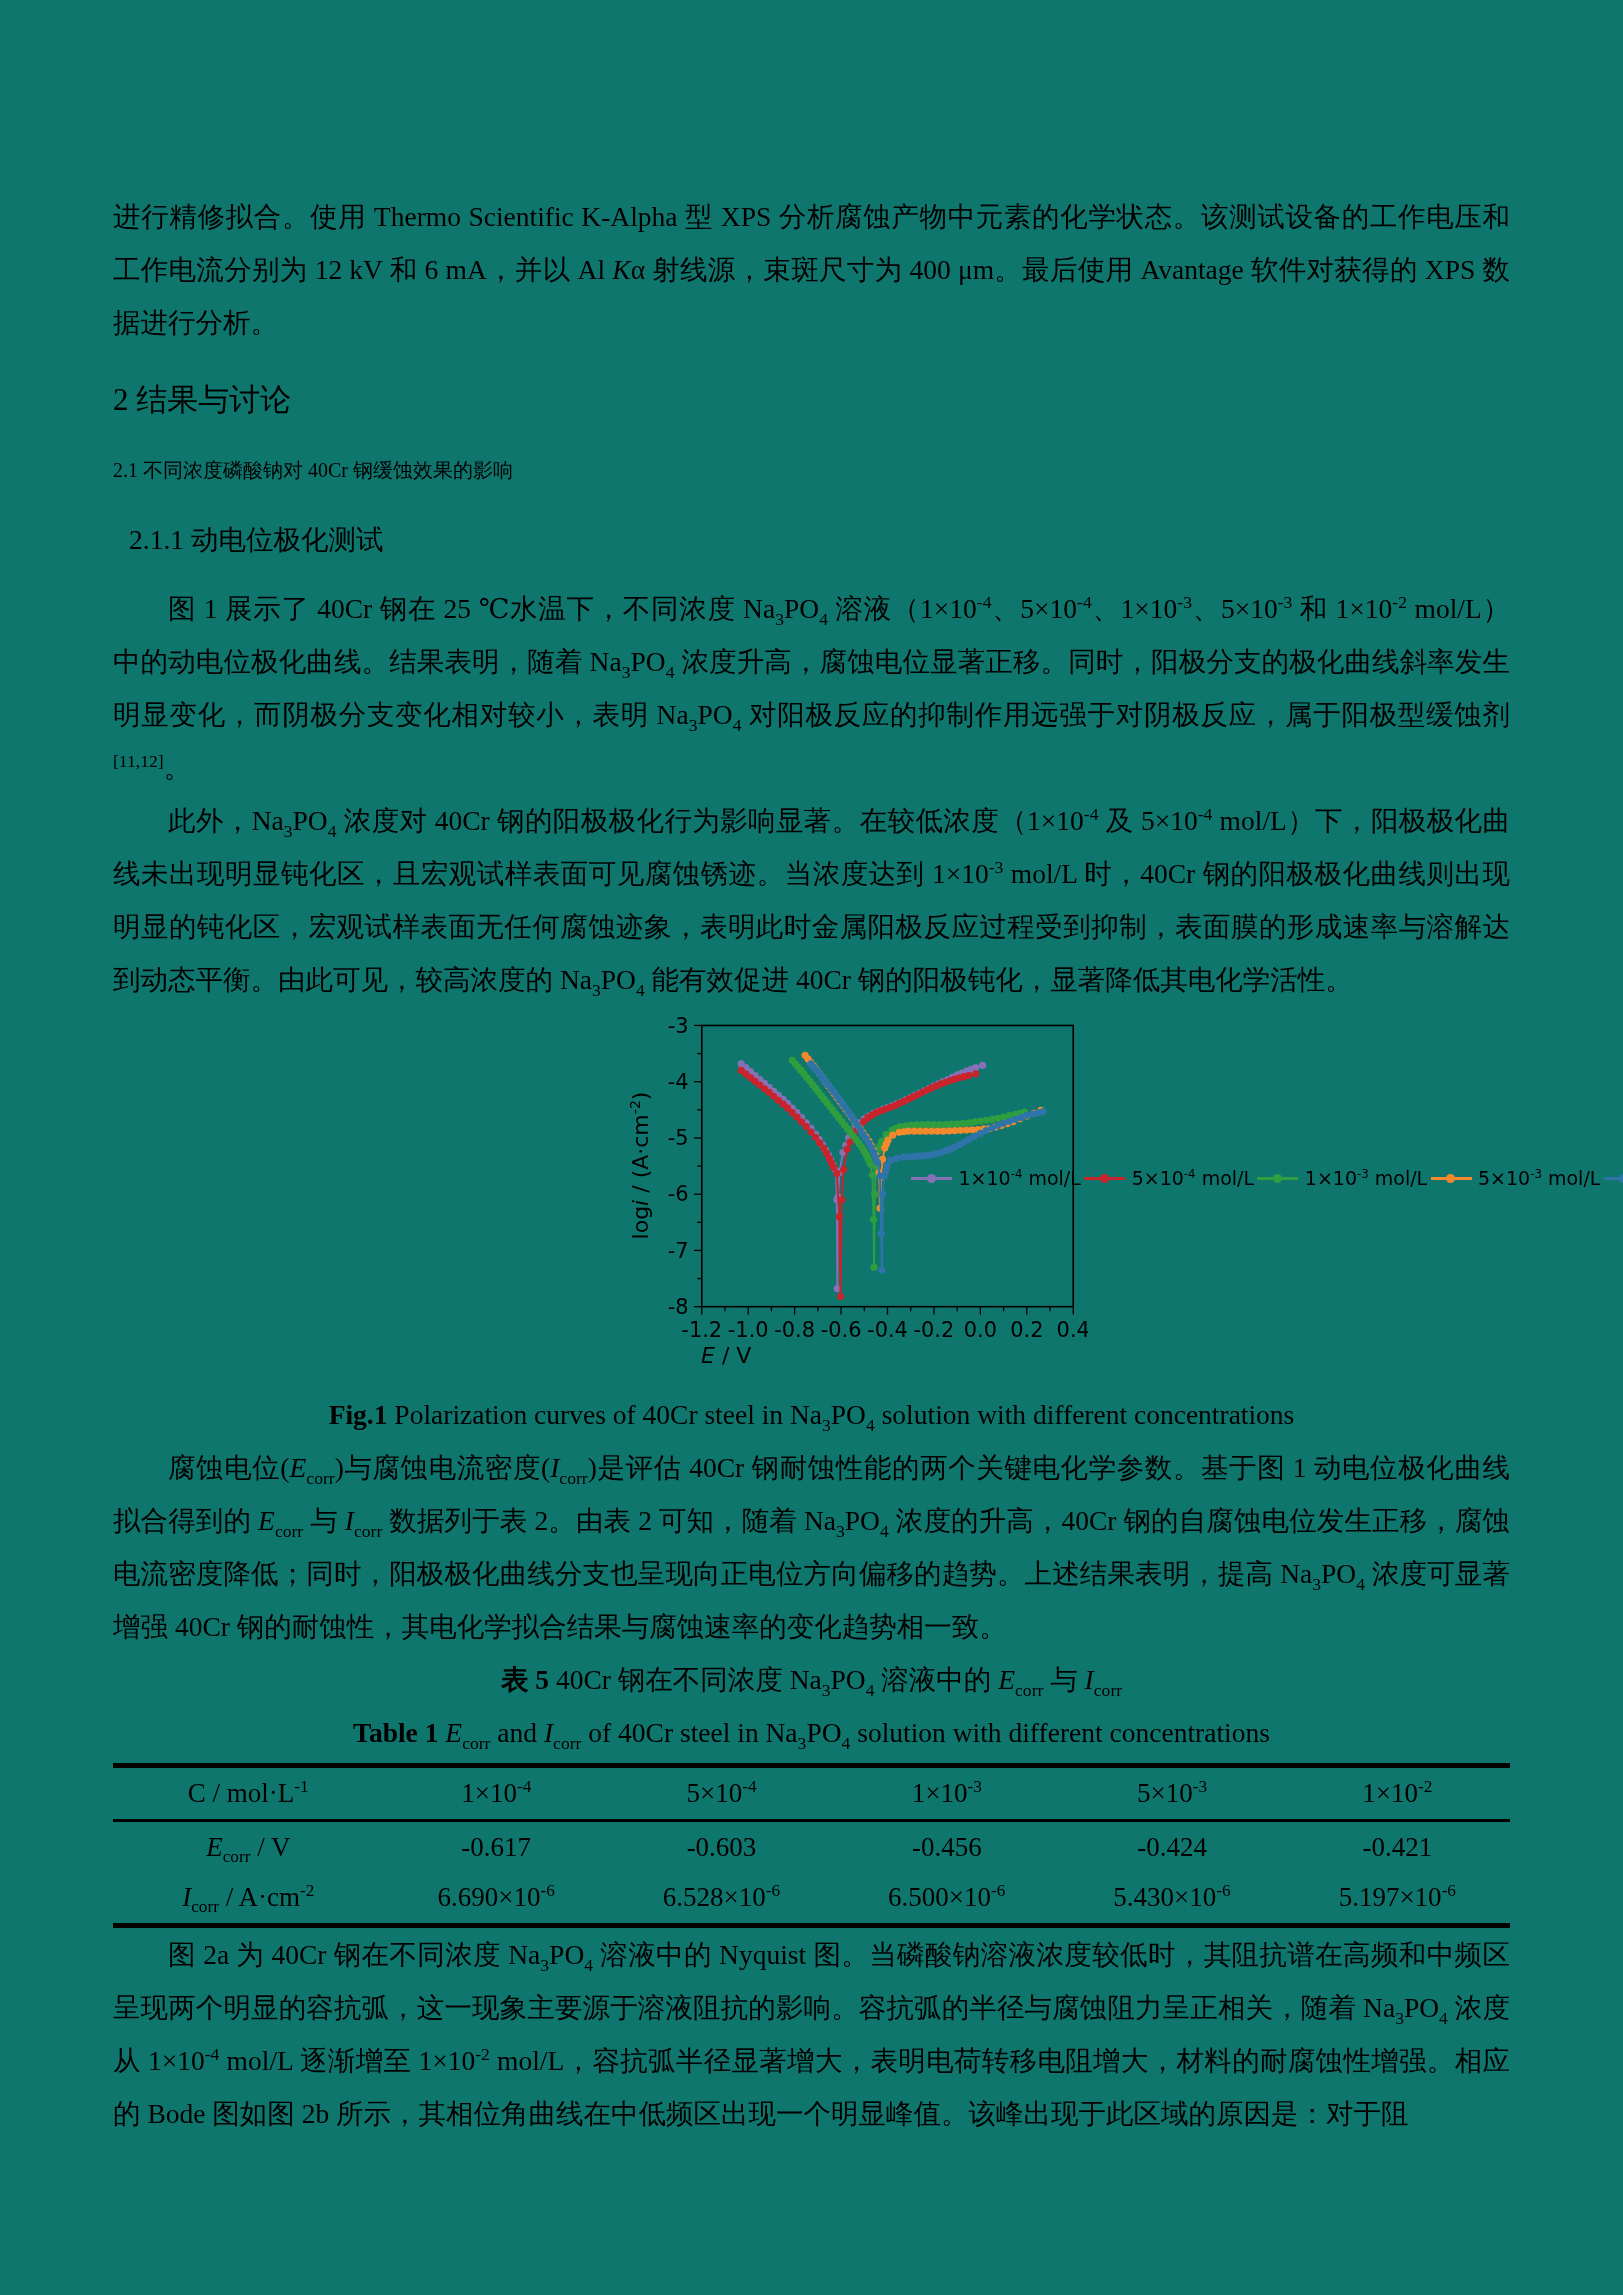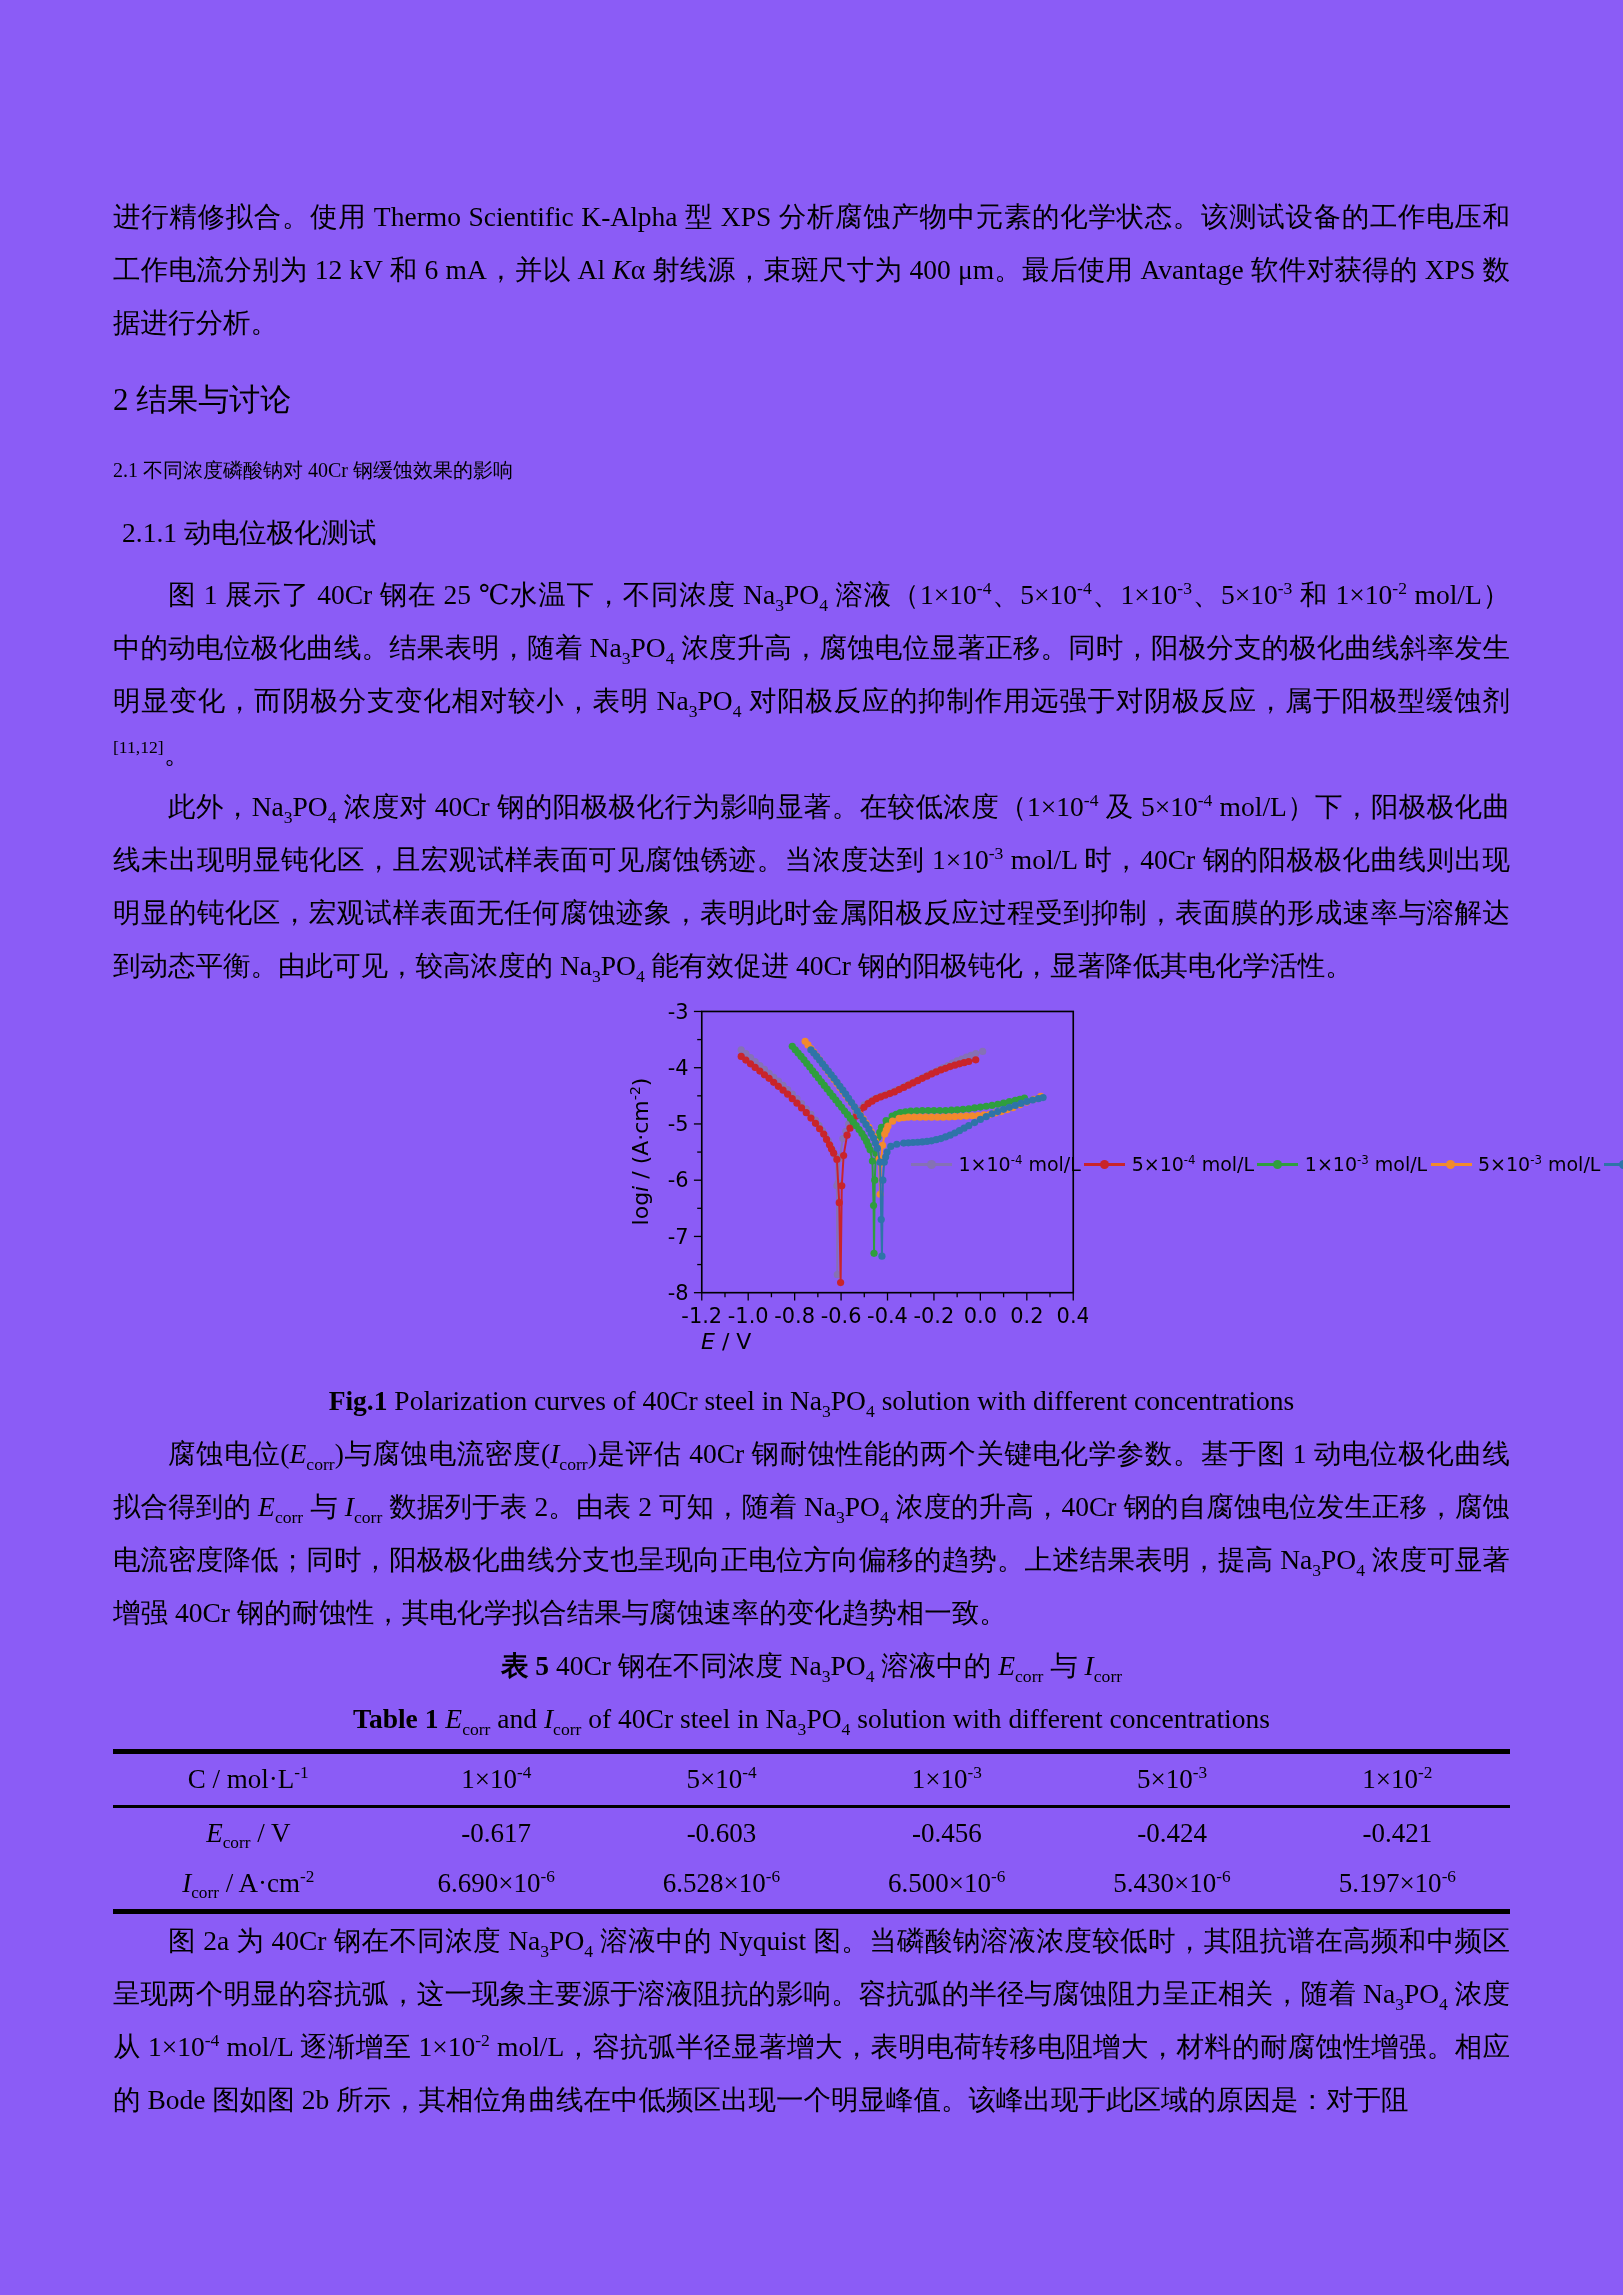--- a/index.html
+++ b/index.html
@@ -1,20 +1,20 @@
 <!DOCTYPE html>
 <html style="font-size:10.5px"><head>
 <meta charset="utf-8">
 <style>
   html,body{margin:0;padding:0;background:#9a9a9a;}
   .page{
     position:relative;
     width:1623px;height:2295px;
     margin:0 auto;
-    background:#8b5cf6;
+    background:#0f766e;
     font-family:"Liberation Serif","DejaVu Serif",serif;
     color:#000;
     box-sizing:border-box;
     padding:190px 113px 0 113px;
     overflow:hidden;
   }
   .body-text{
     font-size:27.5px;
     line-height:53px;
     text-align:justify;
@@ -23,21 +23,21 @@
   .indent{text-indent:55px;}
   sup,sub{font-size:64%;line-height:0;}
   h2.sec{
     font-size:31px;font-weight:normal;line-height:53px;
     margin:24px 0 17.7px 0;
   }
   h3.sec{
     font-size:20px;font-weight:normal;line-height:53px;margin:0;
   }
   h4.sec{
-    font-size:27.5px;font-weight:normal;line-height:53px;margin:9px;
+    font-size:27.5px;font-weight:normal;line-height:53px;margin:16px;
   }
   .caption{
     font-size:27.5px;line-height:53px;text-align:center;margin:0;
   }
   
   .fig-wrap{
     position:relative;
     width:452px;height:363px;
     margin:9.2px 0 10.5px 523px;
     font-family:"DejaVu Sans","Liberation Sans",sans-serif;

